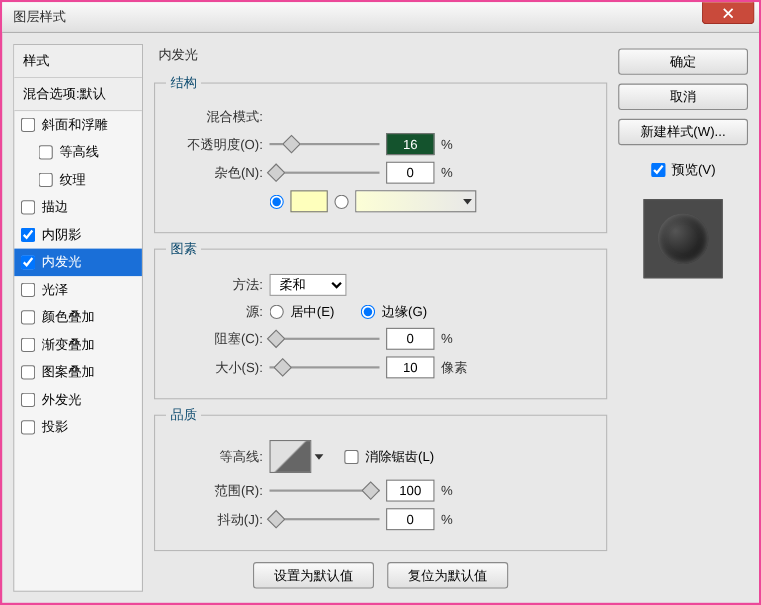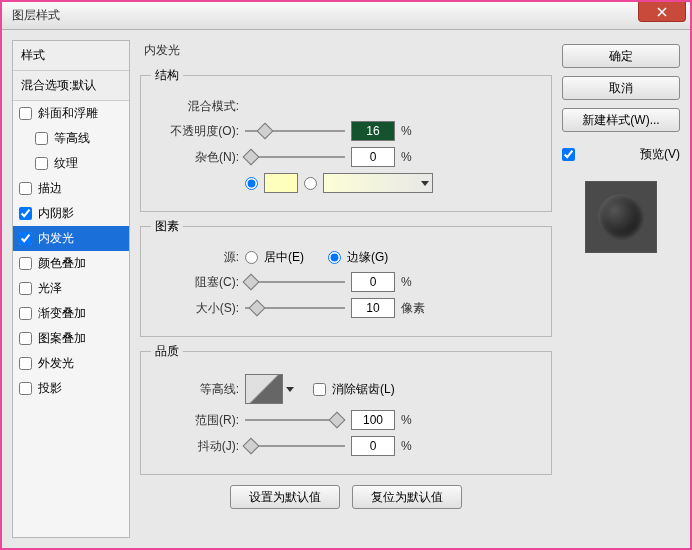--- a/index.html
+++ b/index.html
@@ -13,21 +13,21 @@
 .sidebar{width:118px;background:#f5f5f5;border:1px solid #b8b8b8;display:flex;flex-direction:column}
 .sidebar .head{padding:6px 8px;border-bottom:1px solid #ccc;background:#eee}
 .sidebar .sub{padding:6px 8px;border-bottom:1px solid #ccc;background:#eee}
 .sidebar .item{padding:4px 6px;display:flex;align-items:center;gap:6px}
 .sidebar .item.indent{padding-left:22px}
 .sidebar .item.selected{background:#1a6fd8;color:#fff}
 .sidebar input[type=checkbox]{width:13px;height:13px}
 .center{flex:1;display:flex;flex-direction:column;gap:6px}
 .section-title{padding:2px 0 2px 4px;color:#333}
 fieldset{border:1px solid #b8b8b8;padding:8px 10px 12px;background:#e8e8e8}
-legend{padding:0 4px;color:#000000}
+legend{padding:0 4px;color:#0c4a6e}
 .row{display:flex;align-items:center;margin:6px 0;gap:6px}
 .lbl{width:88px;text-align:right;color:#333}
 select{height:20px;border:1px solid #999;background:#fff;padding:0 4px;min-width:120px}
 .slider-track{position:relative;width:100px;height:16px}
 .slider-track::before{content:"";position:absolute;left:0;right:0;top:7px;height:2px;background:#999}
 .slider-thumb{position:absolute;top:2px;width:12px;height:12px;background:#d0d0d0;border:1px solid #777;transform:rotate(45deg)}
 input.num{width:44px;height:20px;border:1px solid #777;text-align:center;background:#fff}
 input.num.hl{background:#14532d;color:#fff}
 .unit{color:#333}
 .swatch{width:34px;height:20px;border:1px solid #777;display:inline-block}
@@ -82,25 +82,25 @@
           <div class="item">
             <input type="checkbox" checked="" style="">
             <span>内阴影</span>
           </div>
           <div class="item selected">
             <input type="checkbox" checked="" style="">
             <span>内发光</span>
           </div>
           <div class="item">
             <input type="checkbox" style="">
+            <span>光泽</span>
+          </div>
+          <div class="item">
+            <input type="checkbox" style="">
             <span>颜色叠加</span>
-          </div>
-          <div class="item">
-            <input type="checkbox" style="">
-            <span>光泽</span>
           </div>
           <div class="item">
             <input type="checkbox" style="">
             <span>渐变叠加</span>
           </div>
           <div class="item">
             <input type="checkbox" style="">
             <span>图案叠加</span>
           </div>
           <div class="item">
@@ -146,20 +146,24 @@
           <span class="grad">
             <span style="position:absolute;inset:0;background:linear-gradient(90deg,#fcfed6,rgba(252,254,214,0))"></span>
             <span class="checker" style="position:absolute;inset:0;z-index:-1"></span>
           </span>
         </div>
       </fieldset>
 
       <fieldset>
         <legend>图素</legend>
         <div class="row">
+          <span class="lbl">方法:</span>
+          <select style="min-width:70px"><option>柔和</option></select>
+        </div>
+        <div class="row">
           <span class="lbl">源:</span>
           <input type="radio" name="src" style="">
           <span>居中(E)</span>
           <span style="width:12px"></span>
           <input type="radio" name="src" checked="" style="">
           <span>边缘(G)</span>
         </div>
         <div class="row">
           <span class="lbl">阻塞(C):</span>
           <div class="slider-track">
@@ -208,21 +212,21 @@
       <div class="bottom-btns">
         <div class="btn">设置为默认值</div>
         <div class="btn">复位为默认值</div>
       </div>
     </div>
 
     <div class="rightcol">
       <div class="btn">确定</div>
       <div class="btn">取消</div>
       <div class="btn">新建样式(W)...</div>
-      <div class="row" style="justify-content:space-between">
+      <div class="row" style="justify-content:center">
         <input type="checkbox" checked="" style="">
         <span>预览(V)</span>
       </div>
       <div class="preview-box">
         <div class="preview-ball"></div>
       </div>
     </div>
 
   </div>
 </div>

